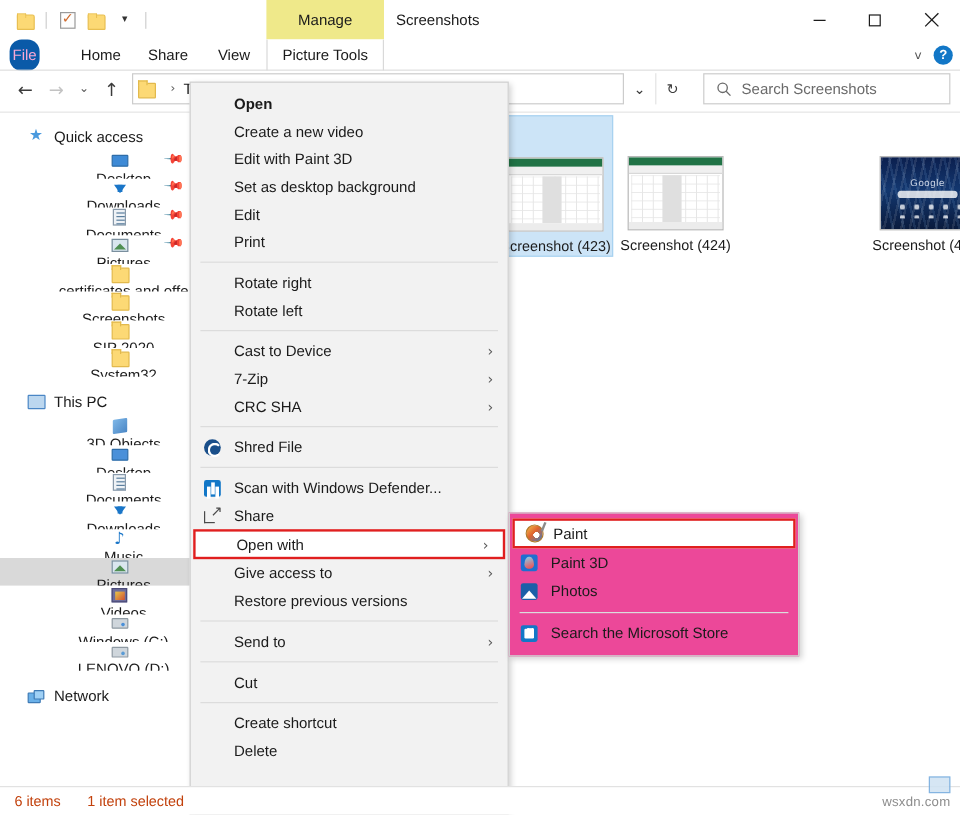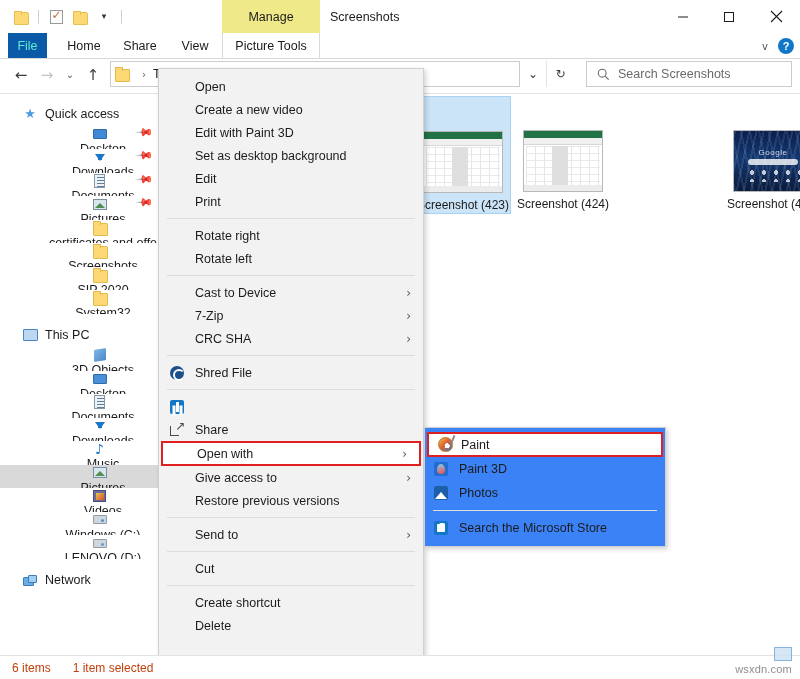--- a/index.html
+++ b/index.html
@@ -80,22 +80,22 @@
   .tabstrip {
     position: absolute; left: 0; top: 33px; width: 800px; height: 26px;
     background: #ffffff;
   }
   .tab {
     position: absolute; top: 0; height: 26px;
     display: flex; align-items: center; justify-content: center;
     font-size: 12.5px; color: #1b1b1b;
   }
   .tab.file {
-    background: #0a5aa8; color: #5eead4;
-    left: 8px; width: 39px;
+    background: #0a5aa8; color: #f9a8d4;
+    left: 8px; width: 25px; border-radius: 10px;
   }
   .tab.home { left: 58px; width: 52px; }
   .tab.share { left: 116px; width: 48px; }
   .tab.view { left: 172px; width: 46px; }
   .tab.pictools {
     left: 222px; width: 98px;
     border-left: 1px solid #d9d9d9; border-right: 1px solid #d9d9d9;
     background: #ffffff;
   }
   .tabstrip-underline {
@@ -348,21 +348,21 @@
   }
   .mi {
     height: 23px; display: flex; align-items: center; position: relative;
     font-size: 12.5px; color: #1b1b1b;
   }
   .mi .mi-ico {
     position: absolute; left: 10px; width: 16px; height: 16px;
     display: flex; align-items: center; justify-content: center;
   }
   .mi .mi-label { padding-left: 36px; white-space: nowrap; }
-  .mi.bold .mi-label { font-weight: normal; }
+  .mi.bold .mi-label { font-weight: bold; }
   .mi .mi-arrow {
     position: absolute; right: 12px; font-family: "DejaVu Sans", sans-serif;
     font-size: 12px; color: #5a5a5a;
   }
   .mi.hl-red {
     background: #ffffff; border: 2px solid #e01f1f;
     height: 25px; margin: 0 2px;
   }
   .mi.hl-red .mi-label { padding-left: 34px; }
   .msep {
@@ -392,21 +392,21 @@
     border:1.5px solid #4a4a4a; border-right:none; border-top:none;
   }
   .mic-share::after {
     content:"↗"; position:absolute; right:-1px; top:-4px;
     font-family:"DejaVu Sans", sans-serif; font-size:12px; color:#4a4a4a;
   }
 
   
   .submenu {
     position: absolute; left: 424px; top: 427px; width: 242px; height: 120px;
-    background: #3b82f6; border: 1px solid #d0d0d0;
+    background: #ec4899; border: 1px solid #d0d0d0;
     box-shadow: 2px 2px 5px rgba(0,0,0,.18);
   }
   .smi {
     height: 24px; display: flex; align-items: center; position: relative;
     font-size: 12.5px; color: #1b1b1b;
   }
   .smi .smi-ico {
     position: absolute; left: 8px; width: 16px; height: 16px;
     display: flex; align-items: center; justify-content: center;
   }
@@ -796,20 +796,21 @@
         </span>
       <span class="mi-label">Shred File</span>
     </div>
 
     <div class="msep"></div>
 
     <div class="mi">
       <span class="mi-ico">
           <span class="mic-shield"></span>
         </span>
+      <span class="mi-label">Scan with Windows Defender...</span>
     </div>
     <div class="mi">
       <span class="mi-ico">
           <span class="mic-share"></span>
         </span>
       <span class="mi-label">Share</span>
     </div>
 
     <div class="mi hl-red">
       <span class="mi-label">Open with</span>

